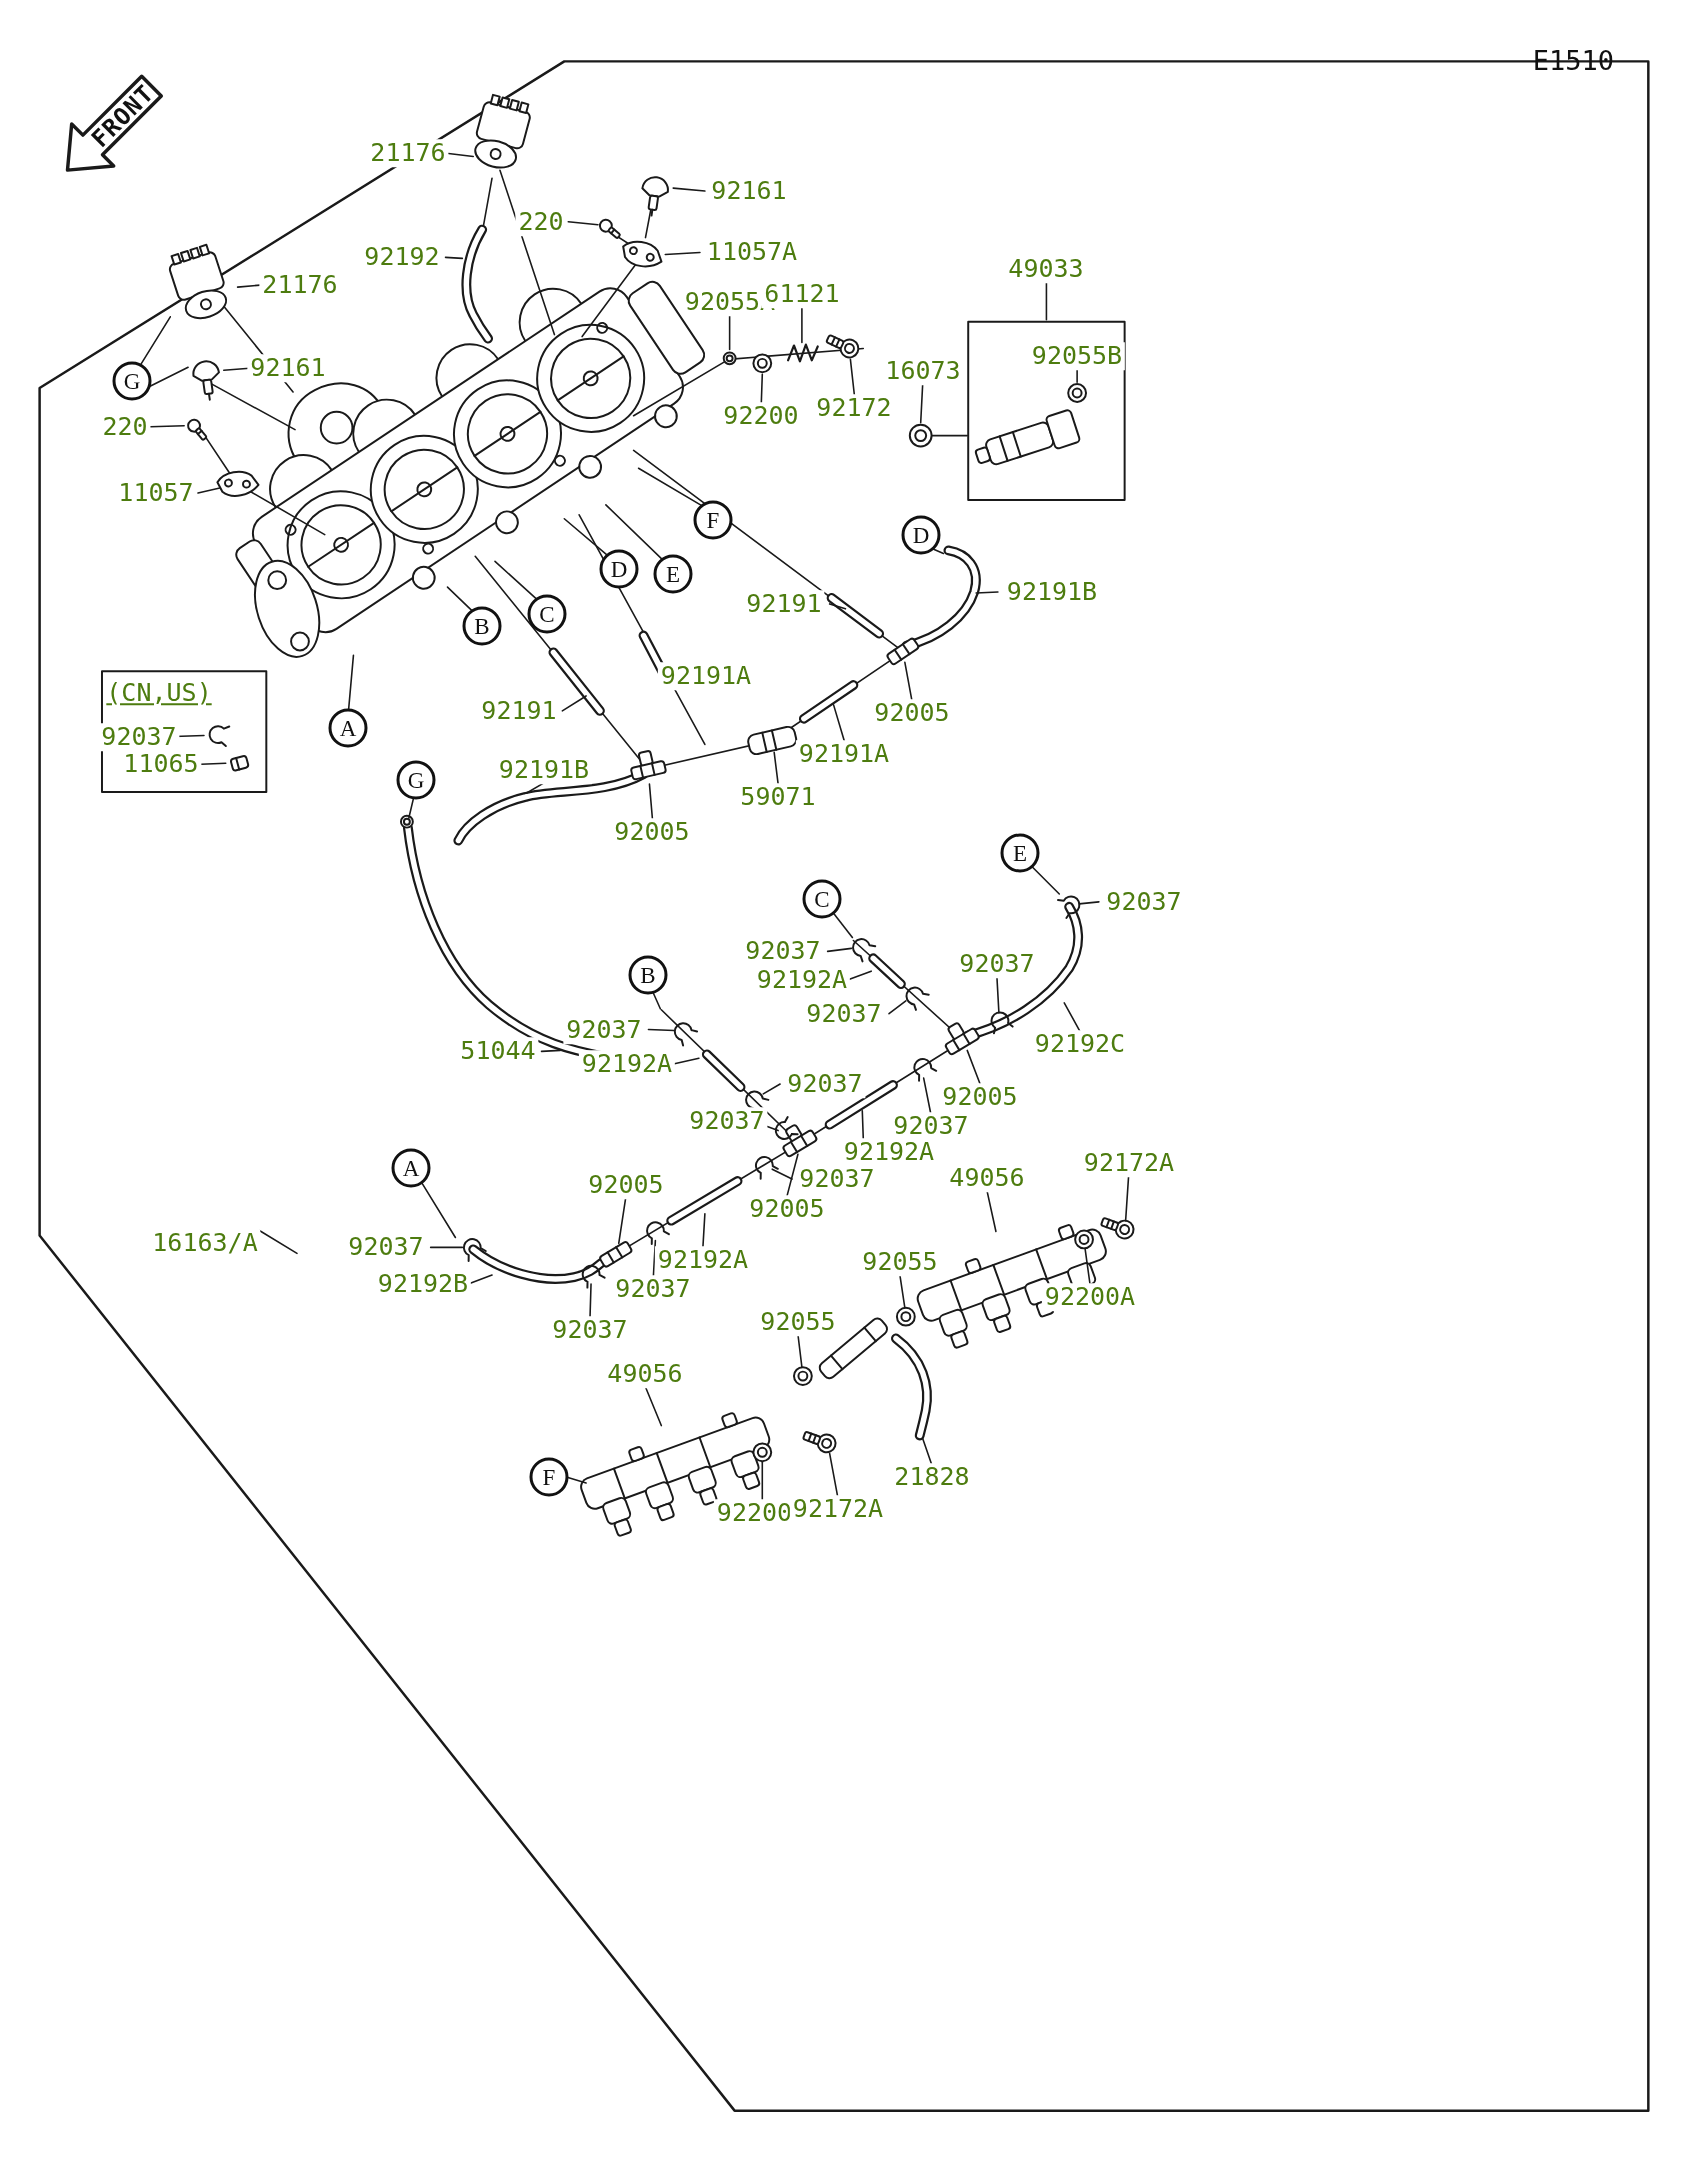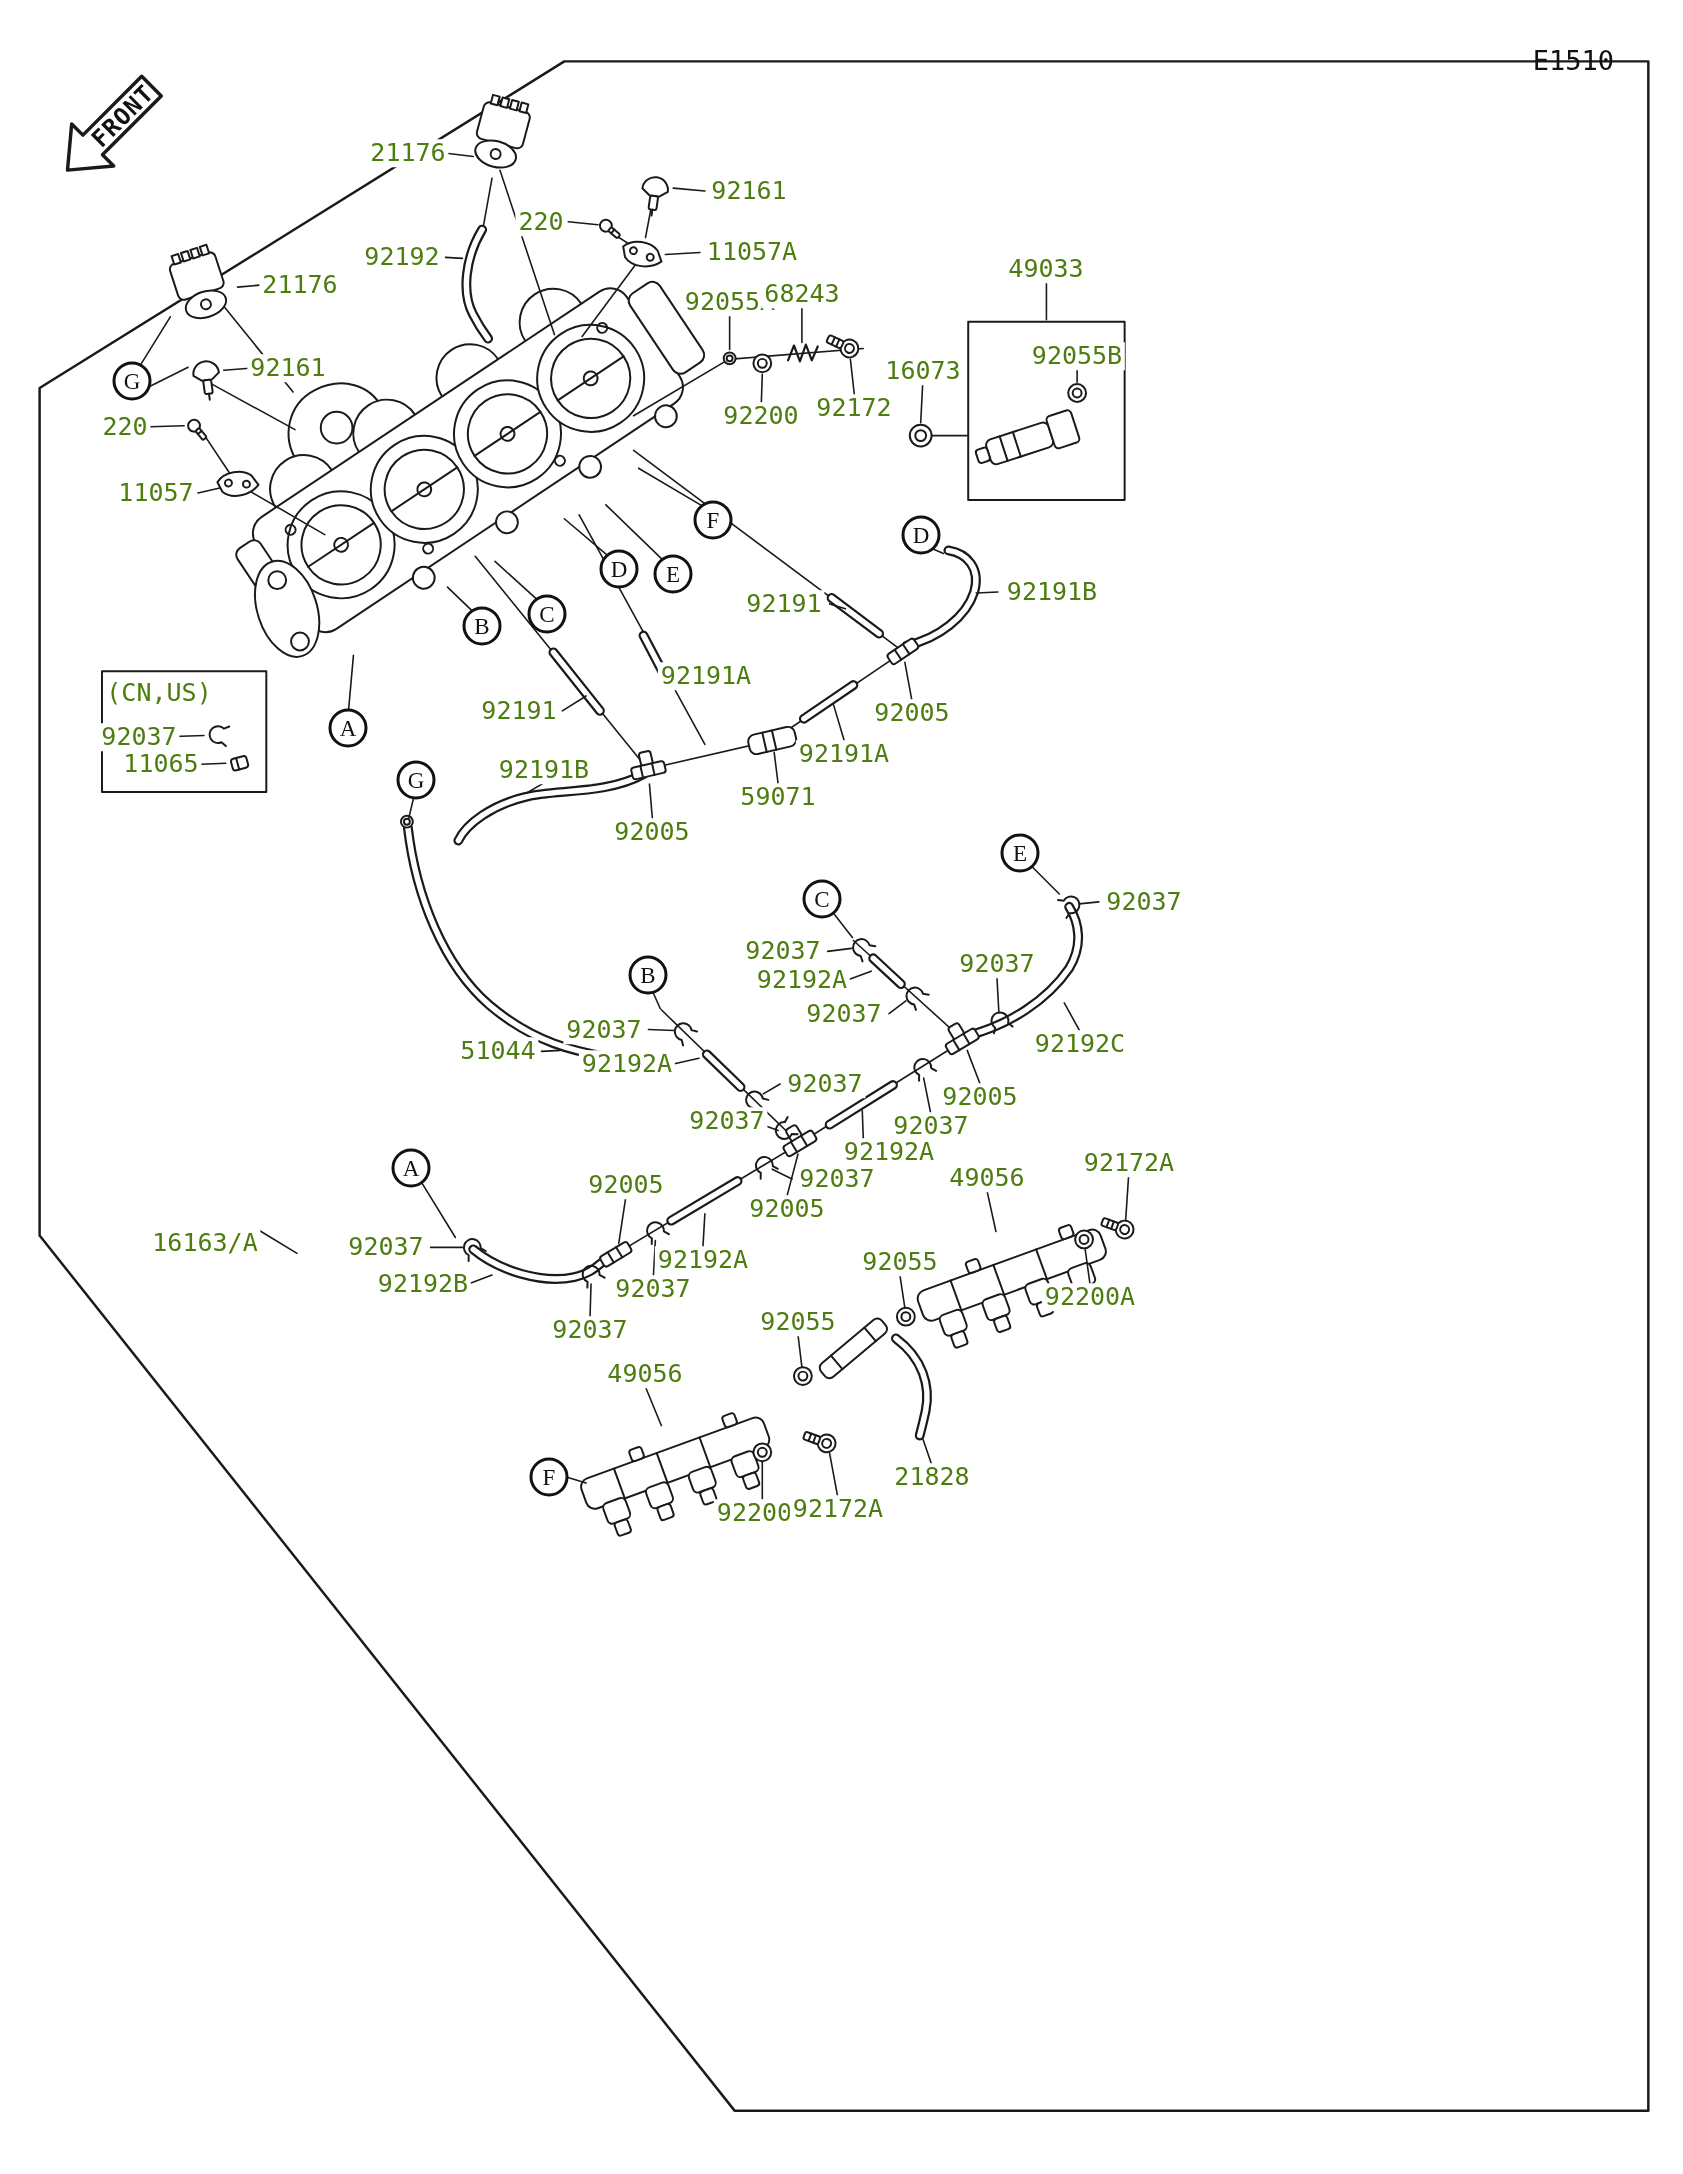--- a/index.html
+++ b/index.html
@@ -400,21 +400,21 @@
       <div class="part-label" style="left: 408px; top: 153px;">21176</div>
       <div class="part-label" style="left: 749px; top: 191px;">92161</div>
       <div class="part-label" style="left: 541px; top: 222px;">220</div>
       <div class="part-label" style="left: 752px; top: 252px;">11057A</div>
       <div class="part-label" style="left: 402px; top: 257px;">92192</div>
       <div class="part-label" style="left: 300px; top: 285px;">21176</div>
       <div class="part-label" style="left: 288px; top: 368px;">92161</div>
       <div class="part-label" style="left: 125px; top: 427px;">220</div>
       <div class="part-label" style="left: 156px; top: 493px; text-align: right;">11057</div>
       <div class="part-label" style="left: 730px; top: 302px;">92055A</div>
-      <div class="part-label" style="left: 802px; top: 294px;">68243</div>
+      <div class="part-label" style="left: 802px; top: 294px;">61121</div>
       <div class="part-label" style="left: 1046px; top: 269px;">49033</div>
       <div class="part-label" style="left: 1077px; top: 356px;">92055B</div>
       <div class="part-label" style="left: 923px; top: 371px;">16073</div>
       <div class="part-label" style="left: 761px; top: 416px;">92200</div>
       <div class="part-label" style="left: 854px; top: 408px;">92172</div>
       <div class="part-label" style="left: 784px; top: 604px;">92191</div>
       <div class="part-label" style="left: 1052px; top: 592px;">92191B</div>
       <div class="part-label" style="left: 912px; top: 713px;">92005</div>
       <div class="part-label" style="left: 706px; top: 676px;">92191A</div>
       <div class="part-label" style="left: 519px; top: 711px;">92191</div>
@@ -447,21 +447,21 @@
       <div class="part-label" style="left: 205px; top: 1223px; margin-top: 20px;">16163/A</div>
       <div class="part-label" style="left: 987px; top: 1178px;">49056</div>
       <div class="part-label" style="left: 1129px; top: 1163px;">92172A</div>
       <div class="part-label" style="left: 900px; top: 1262px;">92055</div>
       <div class="part-label" style="left: 1090px; top: 1297px;">92200A</div>
       <div class="part-label" style="left: 798px; top: 1322px;">92055</div>
       <div class="part-label" style="left: 645px; top: 1374px;">49056</div>
       <div class="part-label" style="left: 762px; top: 1513px;">92200A</div>
       <div class="part-label" style="left: 838px; top: 1509px;">92172A</div>
       <div class="part-label" style="left: 932px; top: 1477px;">21828</div>
-      <div class="part-label" style="left: 159px; top: 693px;">(CN,US)</div>
+      <div class="part-label" style="left: 159px; top: 693px; text-decoration: underline;">(CN,US)</div>
       <div class="part-label" style="left: 139px; top: 737px;">92037</div>
       <div class="part-label" style="left: 161px; top: 764px;">11065</div>
       <div class="callout" style="left: 132px; top: 381px;">G</div>
       <div class="callout" style="left: 348px; top: 728px;">A</div>
       <div class="callout" style="left: 482px; top: 626px;">B</div>
       <div class="callout" style="left: 547px; top: 614px;">C</div>
       <div class="callout" style="left: 619px; top: 569px;">D</div>
       <div class="callout" style="left: 673px; top: 574px;">E</div>
       <div class="callout" style="left: 713px; top: 520px;">F</div>
       <div class="callout" style="left: 921px; top: 535px;">D</div>

